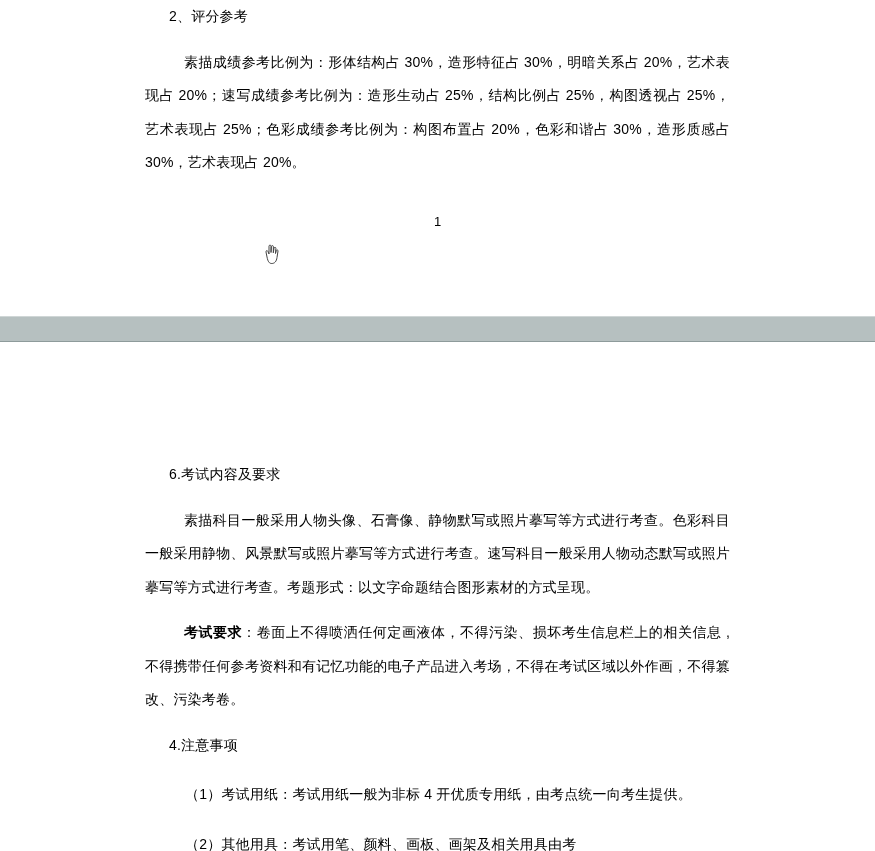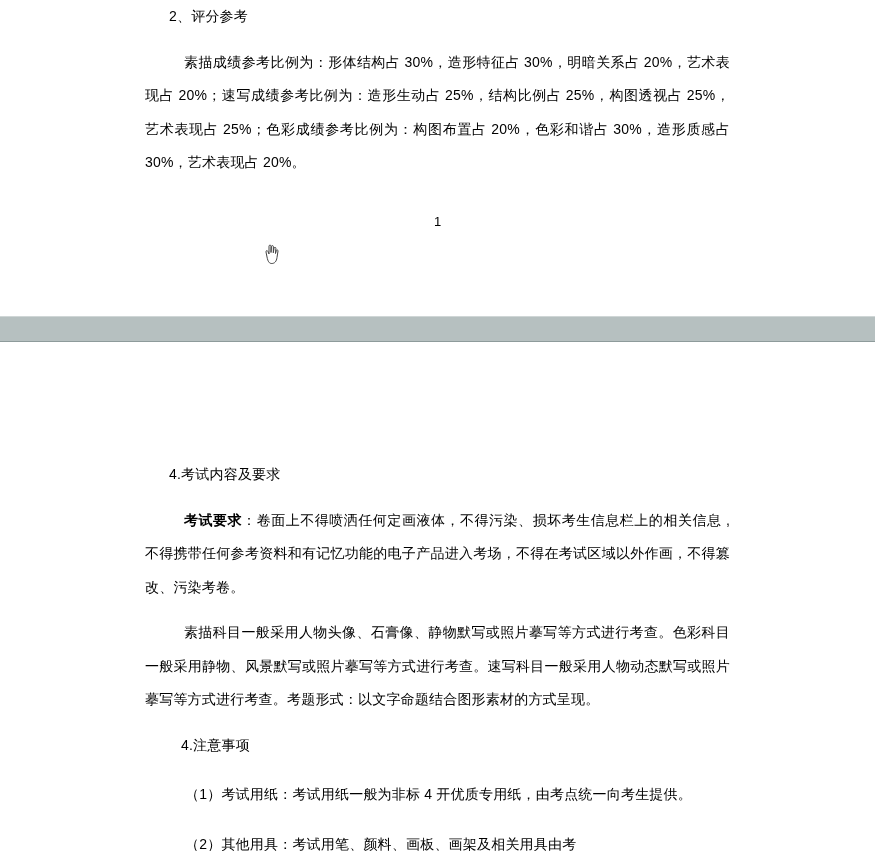--- a/index.html
+++ b/index.html
@@ -76,21 +76,21 @@
   }
   .p2-top-space {
     height: 116px;
   }
   .heading-3 {
     text-indent: 36px;
     margin: 0;
   }
   .heading-4 {
     text-indent: 36px;
-    margin: 12px;
+    margin: 0;
   }
   .sub-item {
     text-indent: 36px;
     margin: 16px;
   }
   .inline-bold {
     font-weight: bold;
   }
 </style>
 </head>
@@ -107,21 +107,21 @@
       <svg width="20" height="22" viewBox="0 0 20 22">
         <path d="M6 14 L5 9 C4.6 7.6 6.4 7.1 6.9 8.4 L8 11 L8 3.2 C8 1.7 10 1.7 10 3.2 L10 9.5 L10.4 3.6 C10.5 2.2 12.4 2.3 12.4 3.7 L12.3 9.8 L13 5.2 C13.2 3.9 15 4.1 14.9 5.4 L14.5 10.5 L15.2 7.6 C15.5 6.4 17.2 6.8 17 8 L16 14.5 C15.5 18.5 13.5 20.5 10.8 20.5 C8.4 20.5 7 19 6 14 Z" fill="none" stroke="#444" stroke-width="1"></path>
       </svg>
     </div>
   </div>
 
   <div class="page-gap"></div>
 
   <div class="page page-two">
     <div class="p2-top-space"></div>
-    <p class="doc-text heading-3">4.考试内容及要求</p>
+    <p class="doc-text heading-3">6.考试内容及要求</p>
+    <p class="doc-text para indent">素描科目一般采用人物头像、石膏像、静物默写或照片摹写等方式进行考查。色彩科目一般采用静物、风景默写或照片摹写等方式进行考查。速写科目一般采用人物动态默写或照片摹写等方式进行考查。考题形式：以文字命题结合图形素材的方式呈现。</p>
     <p class="doc-text para indent"><span class="inline-bold">考试要求</span><span>：卷面上不得喷洒任何定画液体，不得污染、损坏考生信息栏上的相关信息 ,不得携带任何参考资料和有记忆功能的电子产品进入考场，不得在考试区域以外作画，不得篡改、污染考卷。</span></p>
-    <p class="doc-text para indent">素描科目一般采用人物头像、石膏像、静物默写或照片摹写等方式进行考查。色彩科目一般采用静物、风景默写或照片摹写等方式进行考查。速写科目一般采用人物动态默写或照片摹写等方式进行考查。考题形式：以文字命题结合图形素材的方式呈现。</p>
     <p class="doc-text heading-4">4.注意事项</p>
     <p class="doc-text sub-item">（1）考试用纸：考试用纸一般为非标 4 开优质专用纸，由考点统一向考生提供。</p>
     <p class="doc-text sub-item">（2）其他用具：考试用笔、颜料、画板、画架及相关用具由考</p>
   </div>
 
 </div>
 
 </body></html>

